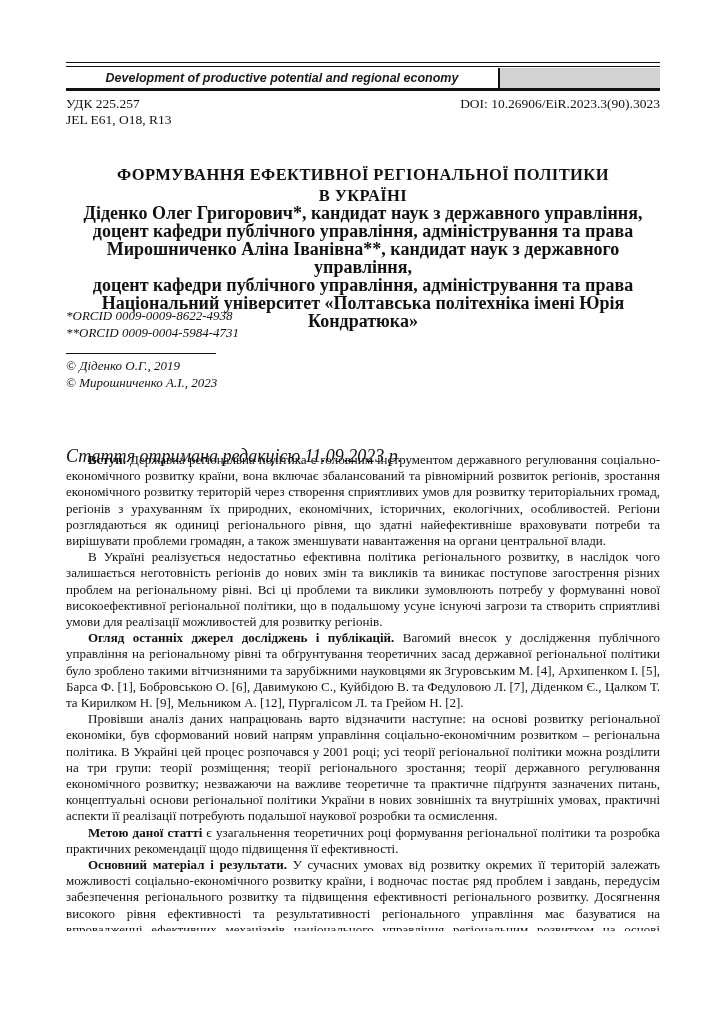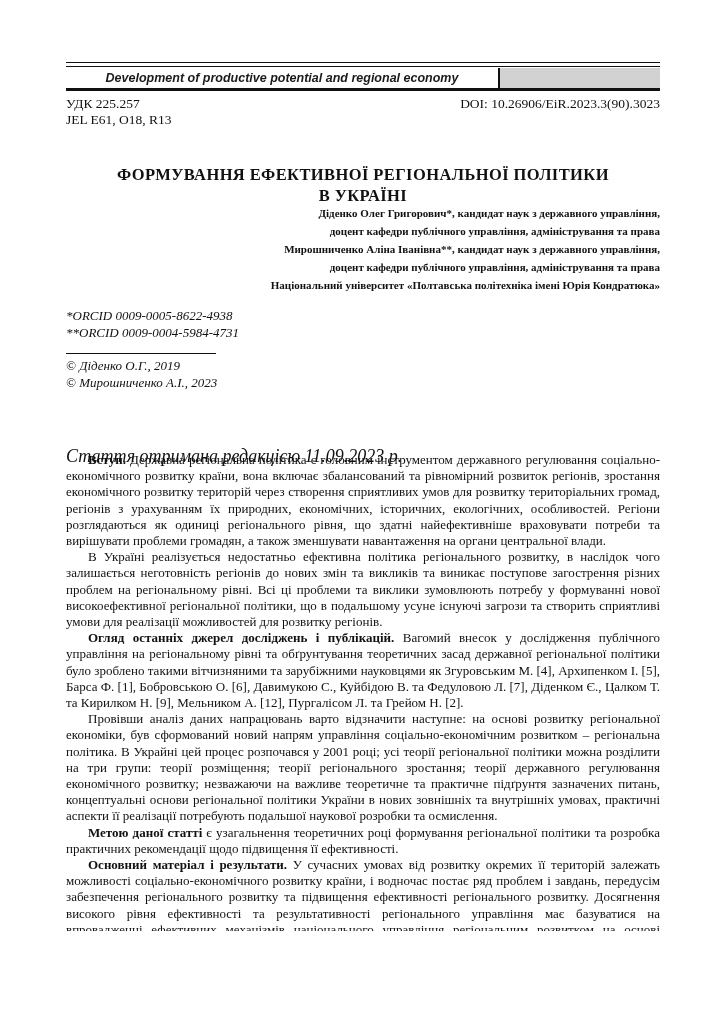--- a/index.html
+++ b/index.html
@@ -33,21 +33,21 @@
   
   .art-title {
     position: absolute; left: 66px; width: 594px; top: 164px;
     text-align: center; font-weight: bold; font-size: 16.5px; line-height: 21px;
     letter-spacing: 0.4px;
   }
 
   
   .authors {
     position: absolute; left: 66px; width: 594px; top: 204px;
-    text-align: right; font-weight: bold; font-size: 11px; line-height: 18px;
+    text-align: center; font-weight: bold; font-size: 18px; line-height: 18px;
   }
 
   
   .orcid    { position: absolute; left: 66px; width: 594px; top: 308px; font-style: italic; font-size: 13px; line-height: 16.5px; }
   .sep-rule { position: absolute; left: 66px; width: 150px; top: 353px; border-top: 1.5px solid #111; }
   .copyright{ position: absolute; left: 66px; width: 594px; top: 358px; font-style: italic; font-size: 13px; line-height: 16.5px; }
   .received { position: absolute; left: 66px; width: 594px; top: 407px; font-style: italic; font-size: 18px; line-height: 17px; margin-top: 41px; }
 
   
   .bodytext {
@@ -105,21 +105,21 @@
 
   <div class="authors">
     <div>Діденко Олег Григорович*, кандидат наук з державного управління,</div>
     <div>доцент кафедри публічного управління, адміністрування та права</div>
     <div>Мирошниченко Аліна Іванівна**, кандидат наук з державного управління,</div>
     <div>доцент кафедри публічного управління, адміністрування та права</div>
     <div>Національний університет «Полтавська політехніка імені Юрія Кондратюка»</div>
   </div>
 
   <div class="orcid">
-    <div>*ORCID 0009-0005-8622-4938</div>
+    <div>*ORCID 0009-0009-8622-4938</div>
     <div>**ORCID 0009-0004-5984-4731</div>
   </div>
 
   <div class="sep-rule"></div>
 
   <div class="copyright">
     <div>© Діденко О.Г., 2019</div>
     <div>© Мирошниченко А.І., 2023</div>
   </div>
 

